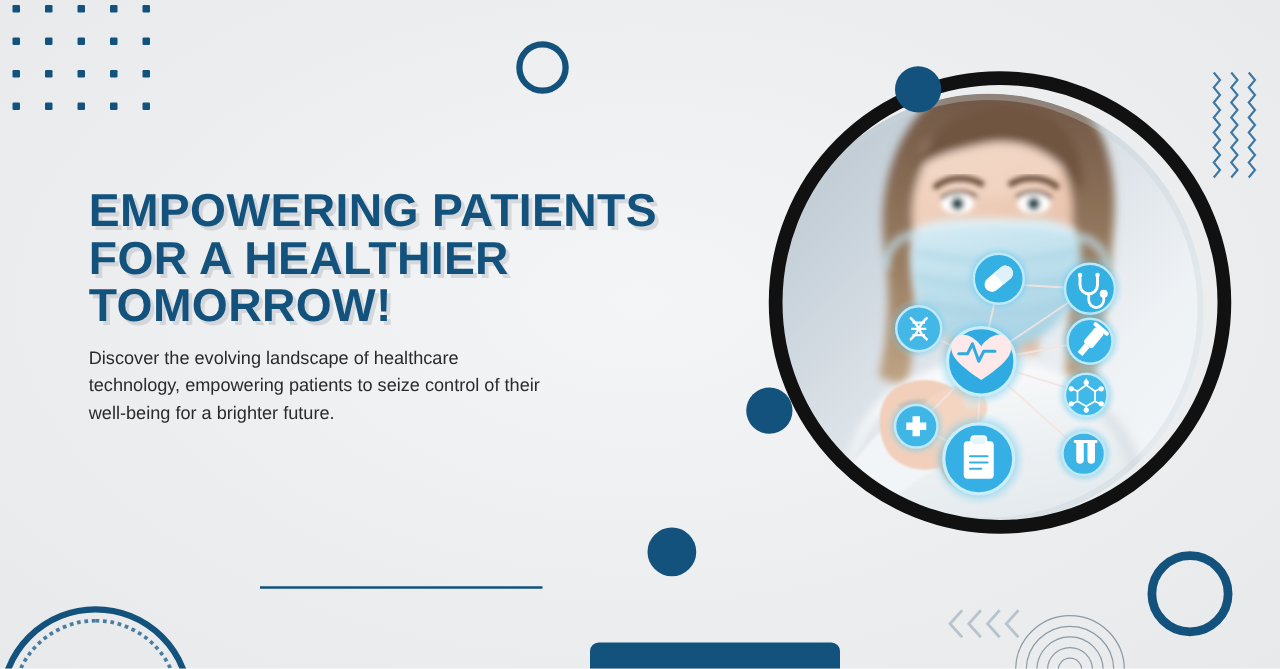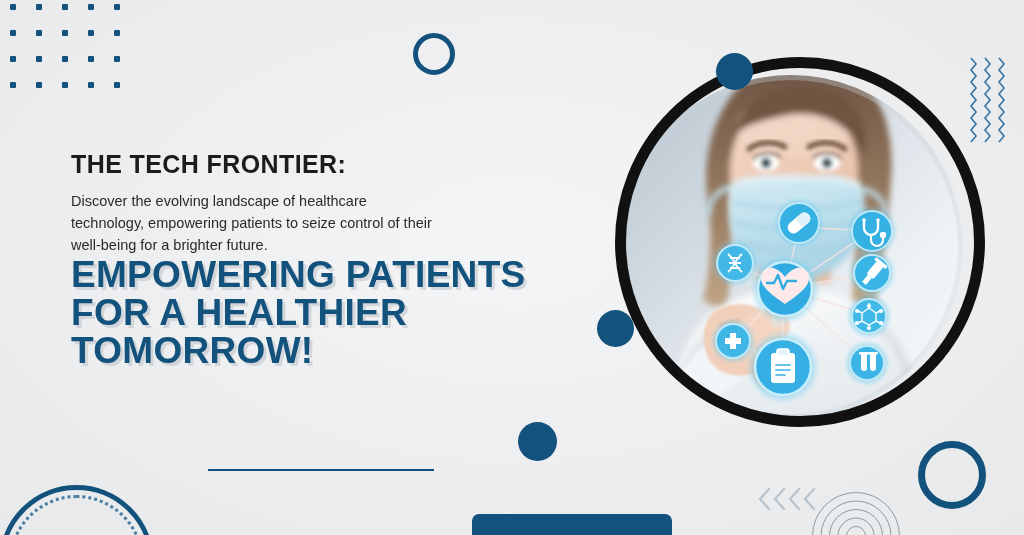--- a/index.html
+++ b/index.html
@@ -241,27 +241,26 @@
       <path d="M12 2 L3 12 L12 22" stroke="#b9c3cc" stroke-width="2.2" fill="none" stroke-linecap="square"></path>
       <path d="M27 2 L18 12 L27 22" stroke="#b9c3cc" stroke-width="2.2" fill="none" stroke-linecap="square"></path>
       <path d="M42 2 L33 12 L42 22" stroke="#b9c3cc" stroke-width="2.2" fill="none" stroke-linecap="square"></path>
       <path d="M57 2 L48 12 L57 22" stroke="#b9c3cc" stroke-width="2.2" fill="none" stroke-linecap="square"></path>
     </svg>
   </div>
 
   <div id="divider"></div>
 
   <div id="text-block">
-    <div id="eyebrow">THE TECH FRONTIER:</div>
+    <div id="headline">EMPOWERING PATIENTS
+FOR A HEALTHIER
+TOMORROW!</div>
     <div id="subtext">Discover the evolving landscape of healthcare
 technology, empowering patients to seize control of their
 well-being for a brighter future.</div>
-    <div id="headline">EMPOWERING PATIENTS
-FOR A HEALTHIER
-TOMORROW!</div>
   </div>
 
   <div id="hero">
     <div id="hero-photo">
       <svg width="344" height="344" viewBox="0 0 344 344" aria-hidden="true">
         <defs>
           <clipPath id="circClip">
               <circle cx="172" cy="172" r="172"></circle>
             </clipPath>
           <linearGradient id="bgGrad" x1="0" y1="0" x2="1" y2="1">

